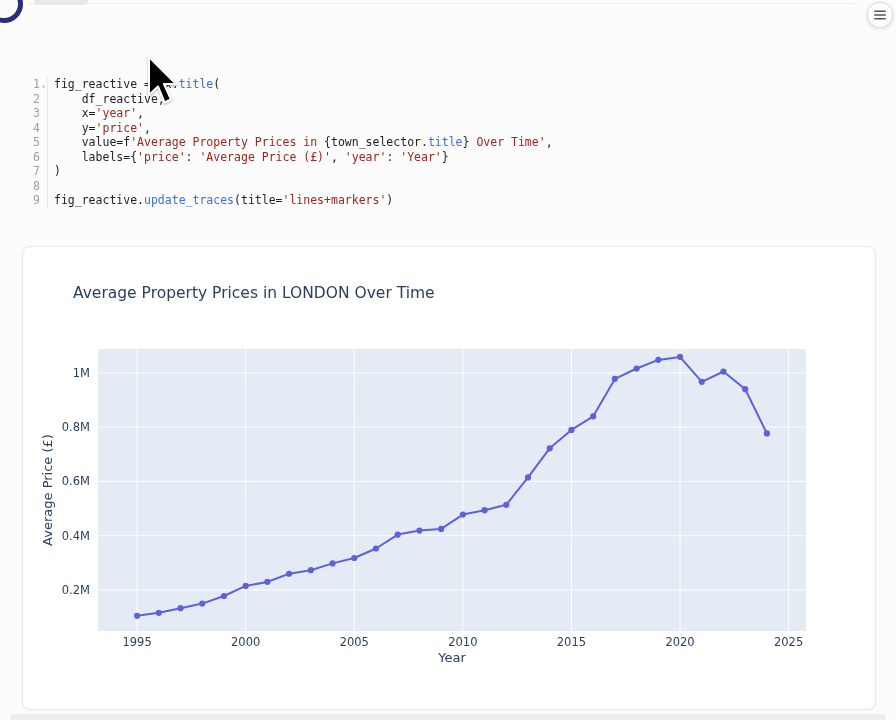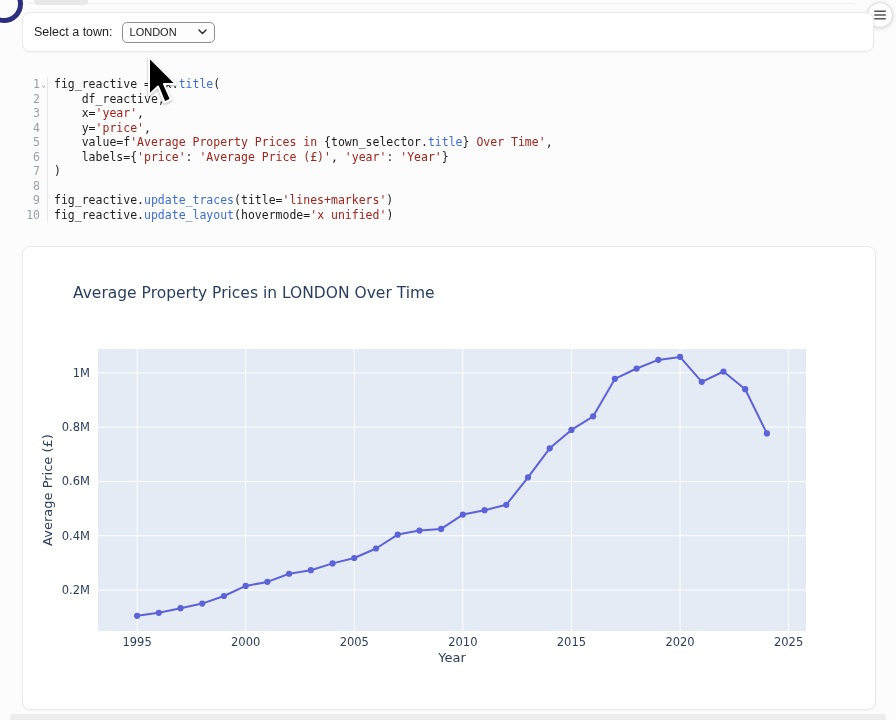--- a/index.html
+++ b/index.html
@@ -54,41 +54,31 @@
   <div class="top-tab"></div>
 
   <button class="menu-btn">
     <svg width="12" height="10" viewBox="0 0 12 10">
       <rect x="0" y="0.5" width="12" height="1.6" rx="0.8" fill="#555"></rect>
       <rect x="0" y="4.2" width="12" height="1.6" rx="0.8" fill="#555"></rect>
       <rect x="0" y="7.9" width="12" height="1.6" rx="0.8" fill="#555"></rect>
     </svg>
   </button>
 
-  <section class="controls-card">
-    <span class="controls-label">Select a town:</span>
-    <div class="select">
-      <span class="select-value">LONDON</span>
-      <svg width="9" height="6" viewBox="0 0 9 6">
-        <path d="M1 1 L4.5 4.5 L8 1" fill="none" stroke="#333" stroke-width="1.5" stroke-linecap="round" stroke-linejoin="round"></path>
-      </svg>
-    </div>
-  </section>
 
   <section class="code-editor" id="code-editor">
       <div class="code-line"><span class="lnum">1</span><span class="fold">⌄</span><span class="ltext"><span class="tok-plain">fig_reactive = px.</span><span class="tok-func">title</span><span class="tok-plain">(</span></span></div>
       <div class="code-line"><span class="lnum">2</span><span class="fold"></span><span class="ltext"><span class="tok-plain">    df_reactive,</span></span></div>
       <div class="code-line"><span class="lnum">3</span><span class="fold"></span><span class="ltext"><span class="tok-plain">    x=</span><span class="tok-str">'year'</span><span class="tok-plain">,</span></span></div>
       <div class="code-line"><span class="lnum">4</span><span class="fold"></span><span class="ltext"><span class="tok-plain">    y=</span><span class="tok-str">'price'</span><span class="tok-plain">,</span></span></div>
       <div class="code-line"><span class="lnum">5</span><span class="fold"></span><span class="ltext"><span class="tok-plain">    value=f</span><span class="tok-str">'Average Property Prices in </span><span class="tok-plain">{town_selector.</span><span class="tok-func">title</span><span class="tok-plain">}</span><span class="tok-str"> Over Time'</span><span class="tok-plain">,</span></span></div>
       <div class="code-line"><span class="lnum">6</span><span class="fold"></span><span class="ltext"><span class="tok-plain">    labels={</span><span class="tok-str">'price'</span><span class="tok-plain">: </span><span class="tok-str">'Average Price (£)'</span><span class="tok-plain">, </span><span class="tok-str">'year'</span><span class="tok-plain">: </span><span class="tok-str">'Year'</span><span class="tok-plain">}</span></span></div>
       <div class="code-line"><span class="lnum">7</span><span class="fold"></span><span class="ltext"><span class="tok-plain">)</span></span></div>
       <div class="code-line"><span class="lnum">8</span><span class="fold"></span><span class="ltext"></span></div>
       <div class="code-line"><span class="lnum">9</span><span class="fold"></span><span class="ltext"><span class="tok-plain">fig_reactive.</span><span class="tok-func">update_traces</span><span class="tok-plain">(title=</span><span class="tok-str">'lines+markers'</span><span class="tok-plain">)</span></span></div>
-      <div class="code-line"><span class="lnum">10</span><span class="fold"></span><span class="ltext"><span class="tok-plain">fig_reactive.</span><span class="tok-func">update_layout</span><span class="tok-plain">(hovermode=</span><span class="tok-str">'x unified'</span><span class="tok-plain">)</span></span></div>
     </section>
 
   <section class="chart-card">
     <svg id="chart-svg" width="852" height="462" viewBox="0 0 852 462">
         <rect x="75" y="102" width="708" height="282" fill="#e4ebf5"></rect>
         <line x1="114.09202453987642" y1="102" x2="114.09202453987642" y2="384" stroke="rgba(255,255,255,0.95)" stroke-width="1"></line>
         <line x1="222.68098159509145" y1="102" x2="222.68098159509145" y2="384" stroke="rgba(255,255,255,0.95)" stroke-width="1"></line>
         <line x1="331.2699386503065" y1="102" x2="331.2699386503065" y2="384" stroke="rgba(255,255,255,0.95)" stroke-width="1"></line>
         <line x1="439.85889570552155" y1="102" x2="439.85889570552155" y2="384" stroke="rgba(255,255,255,0.95)" stroke-width="1"></line>
         <line x1="548.4478527607366" y1="102" x2="548.4478527607366" y2="384" stroke="rgba(255,255,255,0.95)" stroke-width="1"></line>

